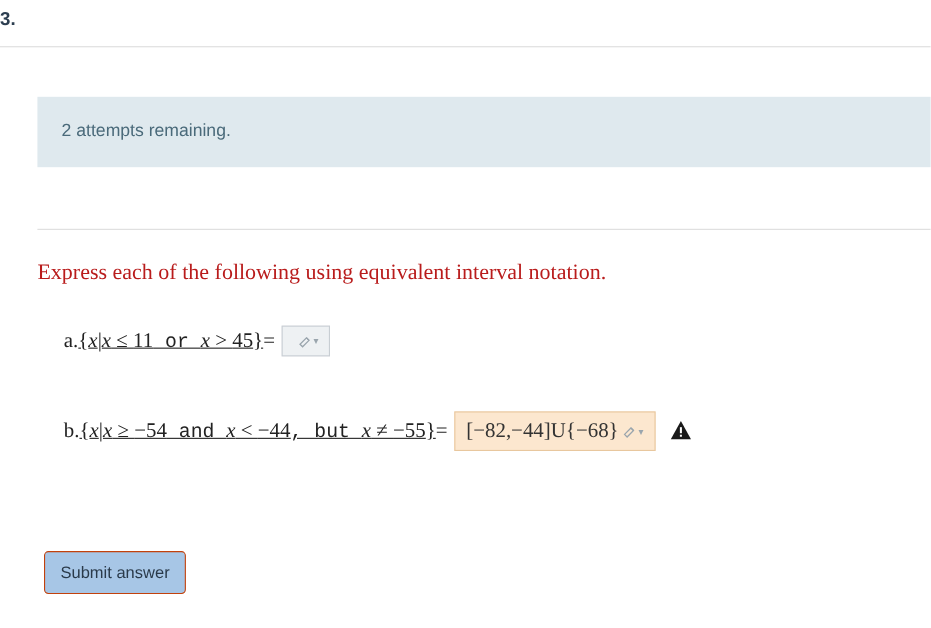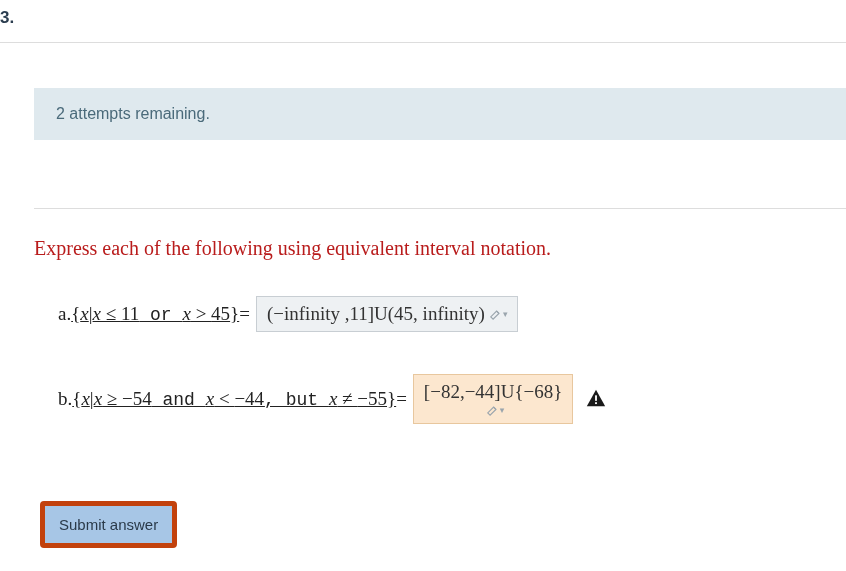--- a/index.html
+++ b/index.html
@@ -24,21 +24,21 @@
     left: 0;
     width: 846px;
     height: 1px;
     background: #ddd;
   }
   .attempts-bar {
     position: absolute;
     top: 88px;
     left: 34px;
     width: 812px;
-    height: 52px;
+    height: 64px;
     background: #dfe9ee;
     display: flex;
     align-items: center;
     padding-left: 22px;
     color: #4a6a7a;
     font-size: 16px;
   }
   .hr-mid {
     position: absolute;
     top: 208px;
@@ -84,42 +84,41 @@
   }
   .ans-gray {
     background: #eef1f3;
     border-color: #c8ced3;
     color: #333;
   }
   .ans-orange {
     background: #fce7cf;
     border-color: #e8c79e;
     color: #333;
-    flex-direction: column;
   }
   .edit-icon {
     margin-left: 4px;
     color: #9aa5ad;
     font-size: 13px;
     display: inline-flex;
     align-items: center;
   }
   .edit-icon svg { width: 14px; height: 14px; }
   .warn-icon {
     margin-left: 12px;
     display: inline-flex;
     align-items: center;
   }
   .warn-icon svg { width: 22px; height: 22px; }
   .submit-btn {
     position: absolute;
     top: 501px;
     left: 40px;
     background: #a7c6e6;
-    border: 5px solid #c2410c;
+    border: 1px solid #c2410c;
     color: #2a3a4a;
     font-size: 15px;
     padding: 10px 14px;
     border-radius: 4px;
     cursor: pointer;
     font-family: Arial, Helvetica, sans-serif;
   }
 </style>
 </head>
 <body>
@@ -135,21 +134,20 @@
 
 <div class="prompt">Express each of the following using equivalent interval notation.</div>
 
 <div class="part part-a">
   <span>a. </span>
   <span class="math-set">
     <span>{</span><i>x</i><span>|</span><i>x</i><span> ≤ </span><span>11</span><span class="mono"> or </span><i>x</i><span> &gt; </span><span>45</span><span>}</span>
   </span>
   <span> = </span>
   <span class="ans-box ans-gray">
-    <span>(−infinity ,11]U(45, infinity)</span>
     <span class="edit-icon">
       <svg viewBox="0 0 24 24" fill="none" stroke="#9aa5ad" stroke-width="2">
           <path d="M3 17l4 4 10-10-4-4L3 17z"></path>
           <path d="M13 7l4 4"></path>
         </svg>
       <span style="font-size:9px;color:#9aa5ad;">▾</span>
     </span>
   </span>
 </div>
 

